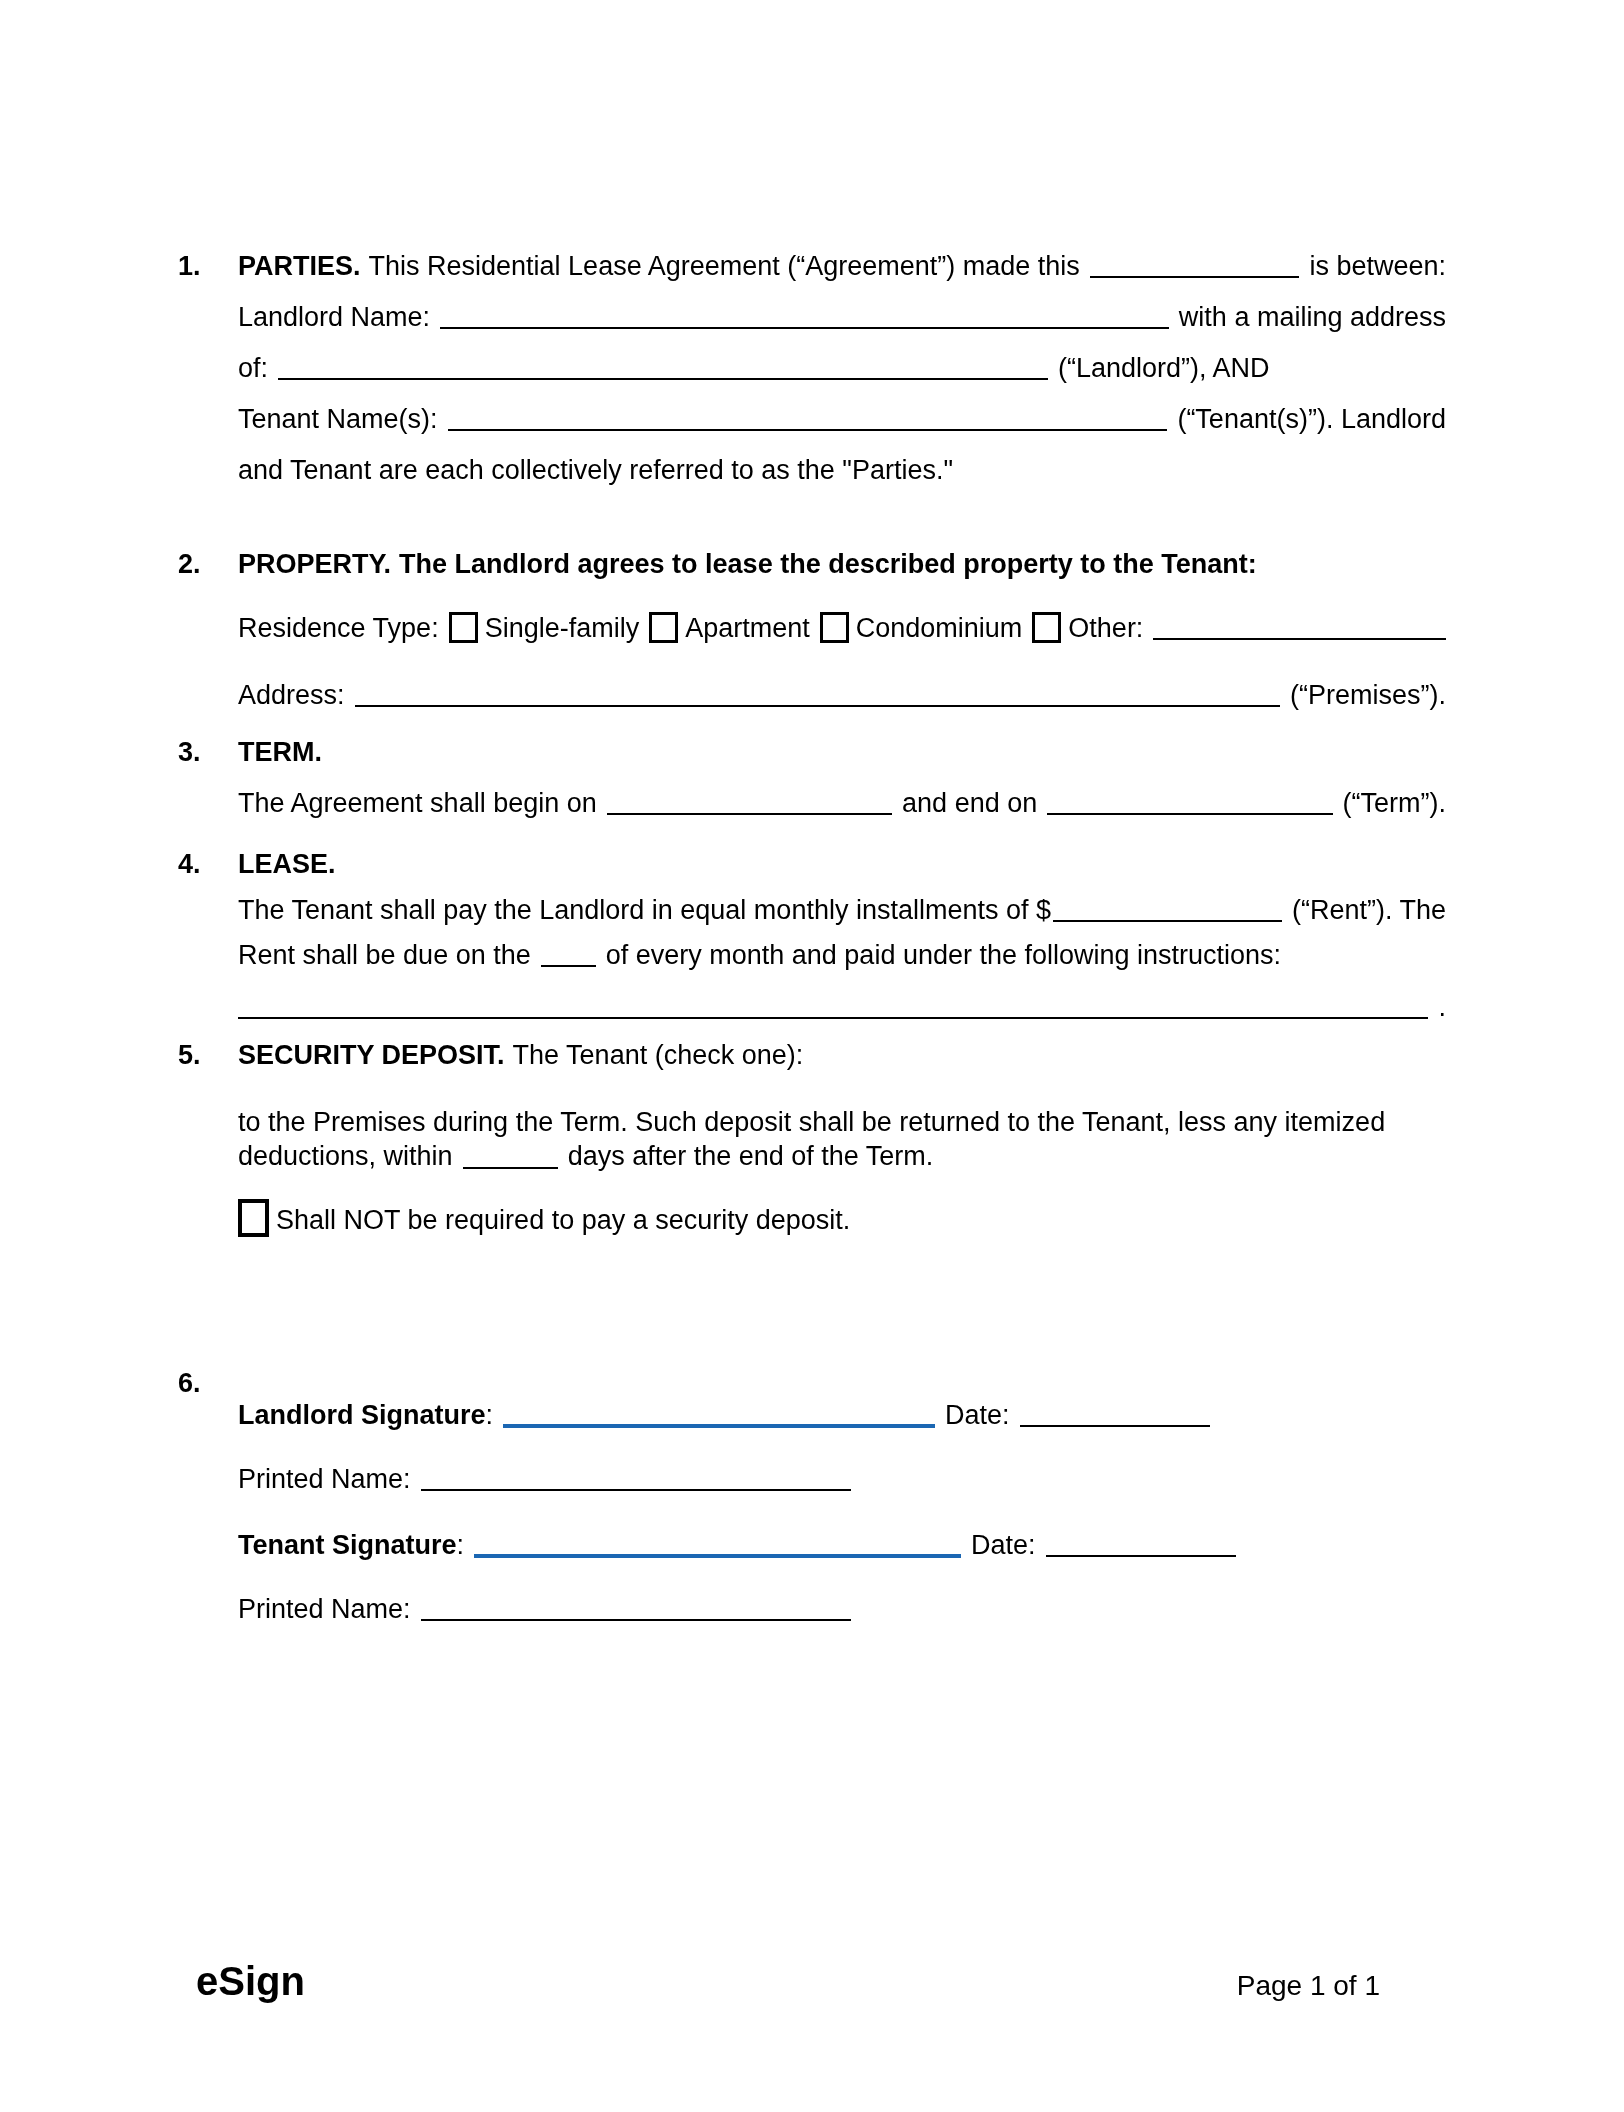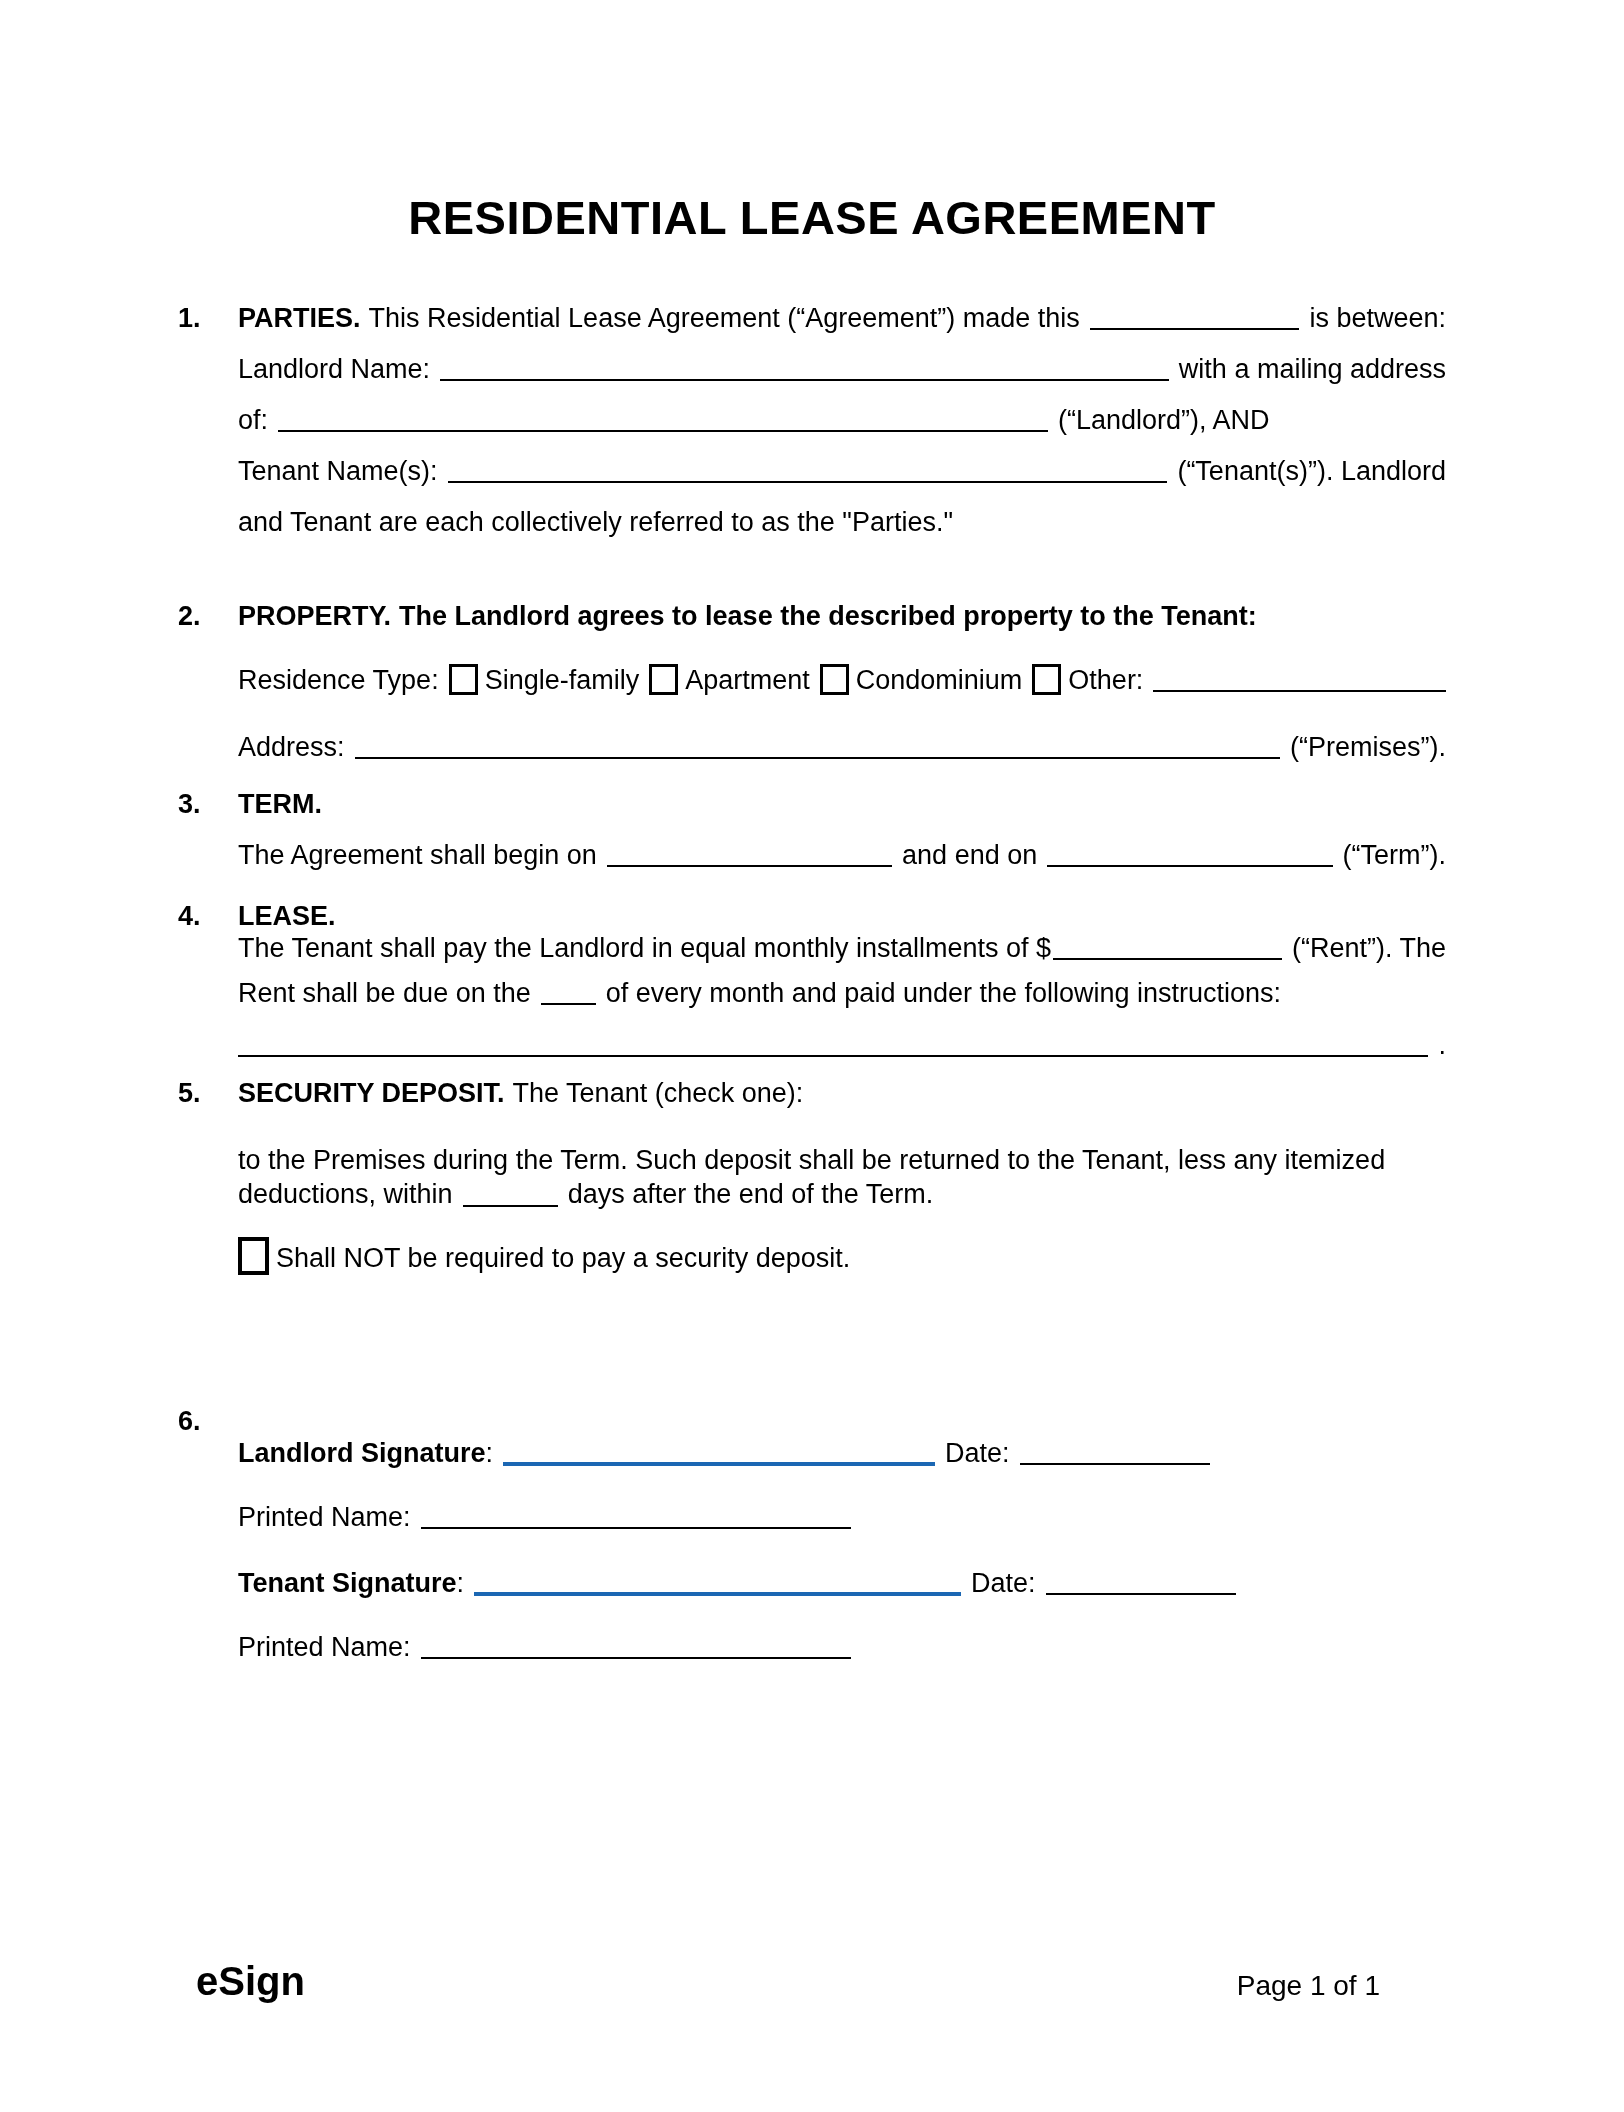--- a/index.html
+++ b/index.html
@@ -52,21 +52,21 @@
   }
   .cb.big { width:31px; height:38px; border-width:4px; margin:0 7px 0 0; }
   
   .mt-s1   { margin-top:58px; }
   .gap19   { margin-top:19px; }
   .mt-s2   { margin-top:62px; }
   .gap35   { margin-top:35px; }
   .gap32   { margin-top:32px; }
   .mt-s3   { margin-top:25px; }
   .mt-s4   { margin-top:29px; }
-  .gap14   { }
+  .gap14   { margin-top:14px; }
   .gap13   { margin-top:13px; }
   .gap20   { margin-top:20px; }
   .mt-s5   { margin-top:16px; }
   .gap34   { margin-top:34px; }
   .gap30   { margin-top:30px; }
   .mt-s6   { margin-top:130px; }
   .gap33   { margin-top:32px; }
   .gap36   { margin-top:34px; }
   .footer {
     position:absolute; left:196px; right:244px; top:1958px;
@@ -74,21 +74,20 @@
   }
   .brand { font-weight:700; font-size:40px; line-height:46px; }
   .pageno { font-size:28px; line-height:34px; }
 </style>
 </head>
 <body>
 
 <div class="page">
   <div class="content">
 
-    <div class="title">RESIDENTIAL LEASE AGREEMENT</div>
 
     <div class="sect mt-s1">
       <div class="num">1.</div>
       <div class="sbody">
         <div class="fline">
           <span class="b mr">PARTIES.</span>
           <span class="t">This Residential Lease Agreement (“Agreement”) made this</span>
           <span class="bl grow"></span>
           <span class="t">is between:</span>
         </div>

